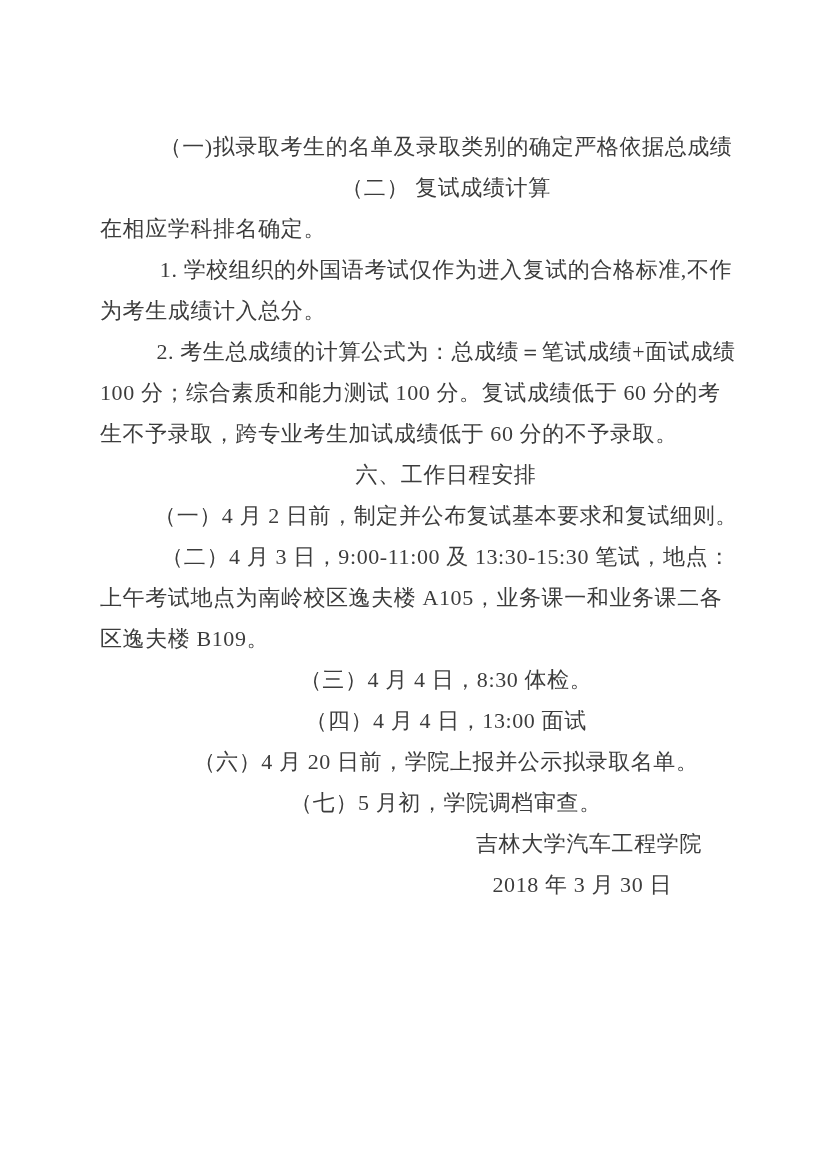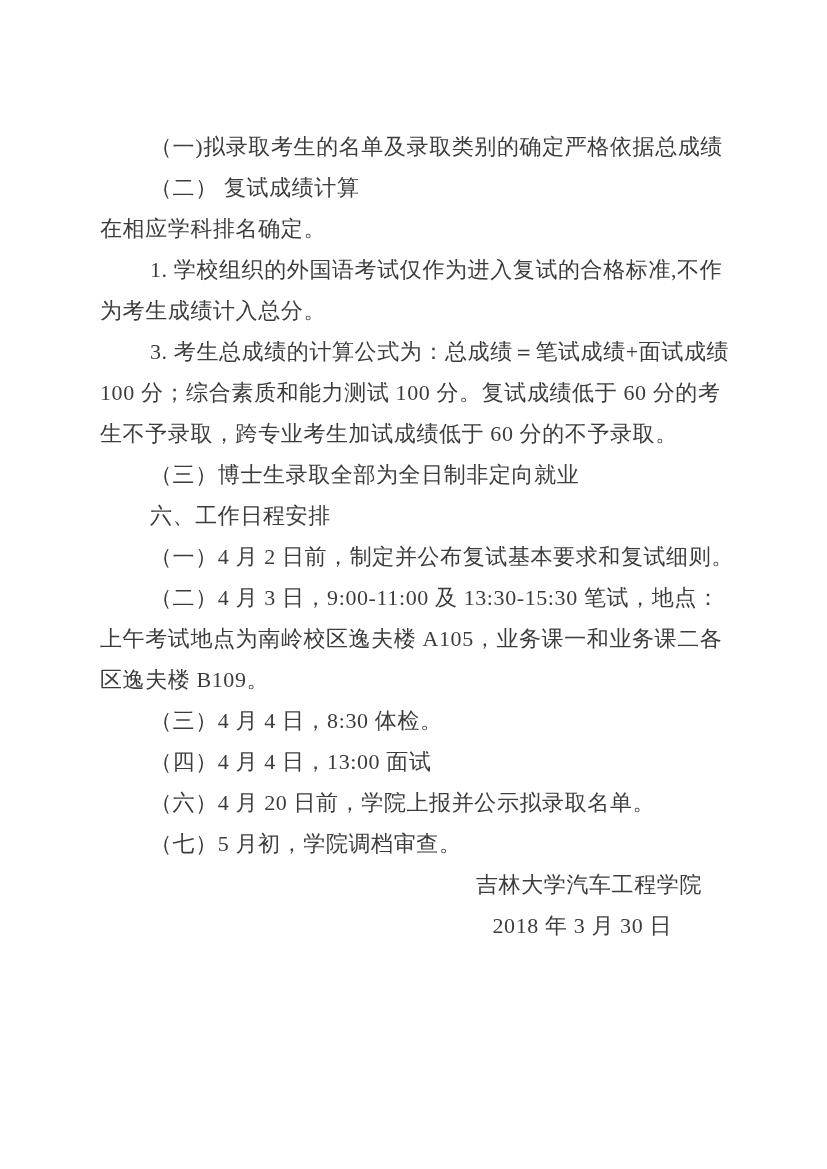--- a/index.html
+++ b/index.html
@@ -21,43 +21,43 @@
     color: #3c3c3c;
     letter-spacing: 0.6px;
   }
   .line {
     margin: 0;
     white-space: nowrap;
     text-align: left;
   }
   .indent {
     text-indent: 50px;
+    text-align: center;
   }
   .sig {
     text-align: right;
     padding-right: 40px;
   }
   .date {
     text-align: right;
     padding-right: 70px;
   }
 </style>
 </head>
 <body>
 
 <div class="page">
   <p class="line indent">（一)拟录取考生的名单及录取类别的确定严格依据总成绩</p>
   <p class="line indent">（二） 复试成绩计算</p>
   <p class="line">在相应学科排名确定。</p>
   <p class="line indent">1. 学校组织的外国语考试仅作为进入复试的合格标准,不作</p>
   <p class="line">为考生成绩计入总分。</p>
-  <p class="line indent">3. 考生总成绩的计算公式为：总成绩＝笔试成绩+面试成绩</p>
+  <p class="line indent">2. 考生总成绩的计算公式为：总成绩＝笔试成绩+面试成绩</p>
   <p class="line">100 分；综合素质和能力测试 100 分。复试成绩低于 60 分的考</p>
   <p class="line">生不予录取，跨专业考生加试成绩低于 60 分的不予录取。</p>
-  <p class="line indent">（三）博士生录取全部为全日制非定向就业</p>
   <p class="line indent">六、工作日程安排</p>
   <p class="line indent">（一）4 月 2 日前，制定并公布复试基本要求和复试细则。</p>
   <p class="line indent">（二）4 月 3 日，9:00-11:00 及 13:30-15:30 笔试，地点：</p>
   <p class="line">上午考试地点为南岭校区逸夫楼 A105，业务课一和业务课二各</p>
   <p class="line">区逸夫楼 B109。</p>
   <p class="line indent">（三）4 月 4 日，8:30 体检。</p>
   <p class="line indent">（四）4 月 4 日，13:00 面试</p>
   <p class="line indent">（六）4 月 20 日前，学院上报并公示拟录取名单。</p>
   <p class="line indent">（七）5 月初，学院调档审查。</p>
   <p class="line sig">吉林大学汽车工程学院</p>

